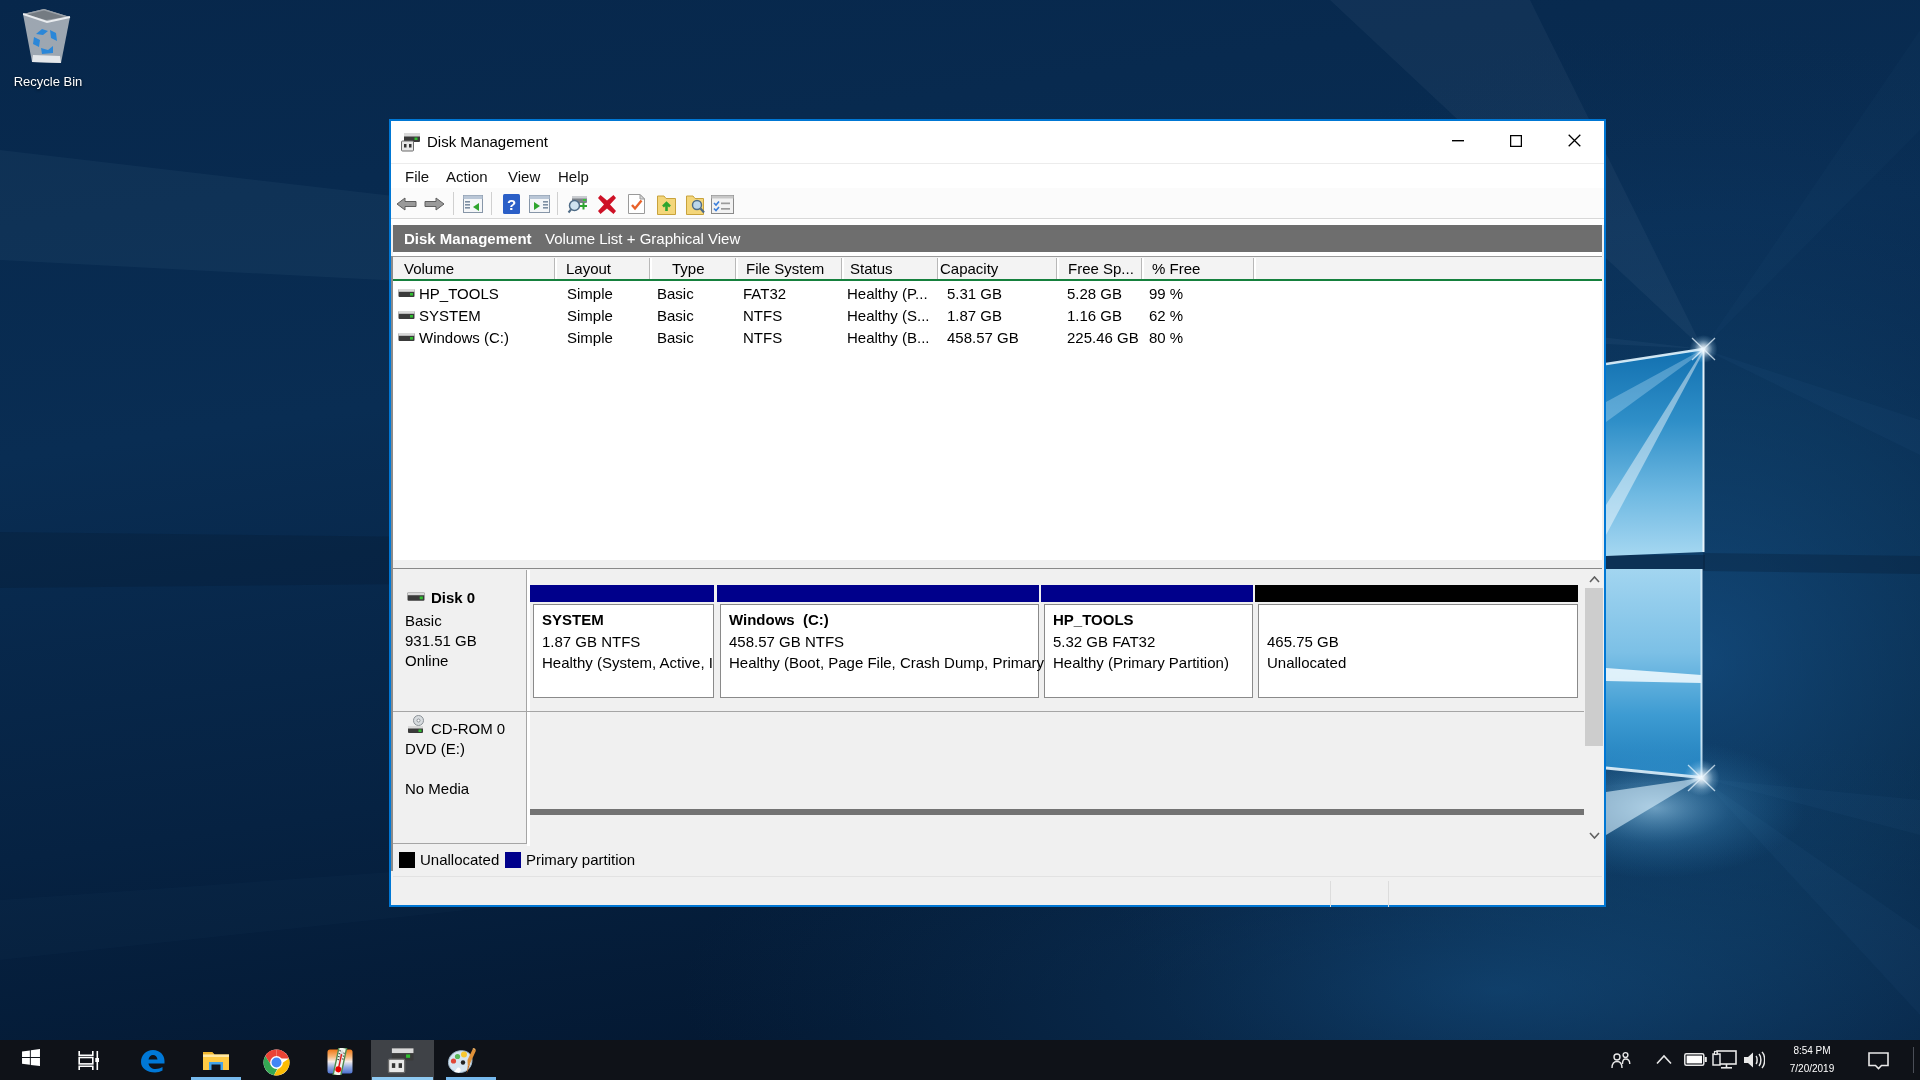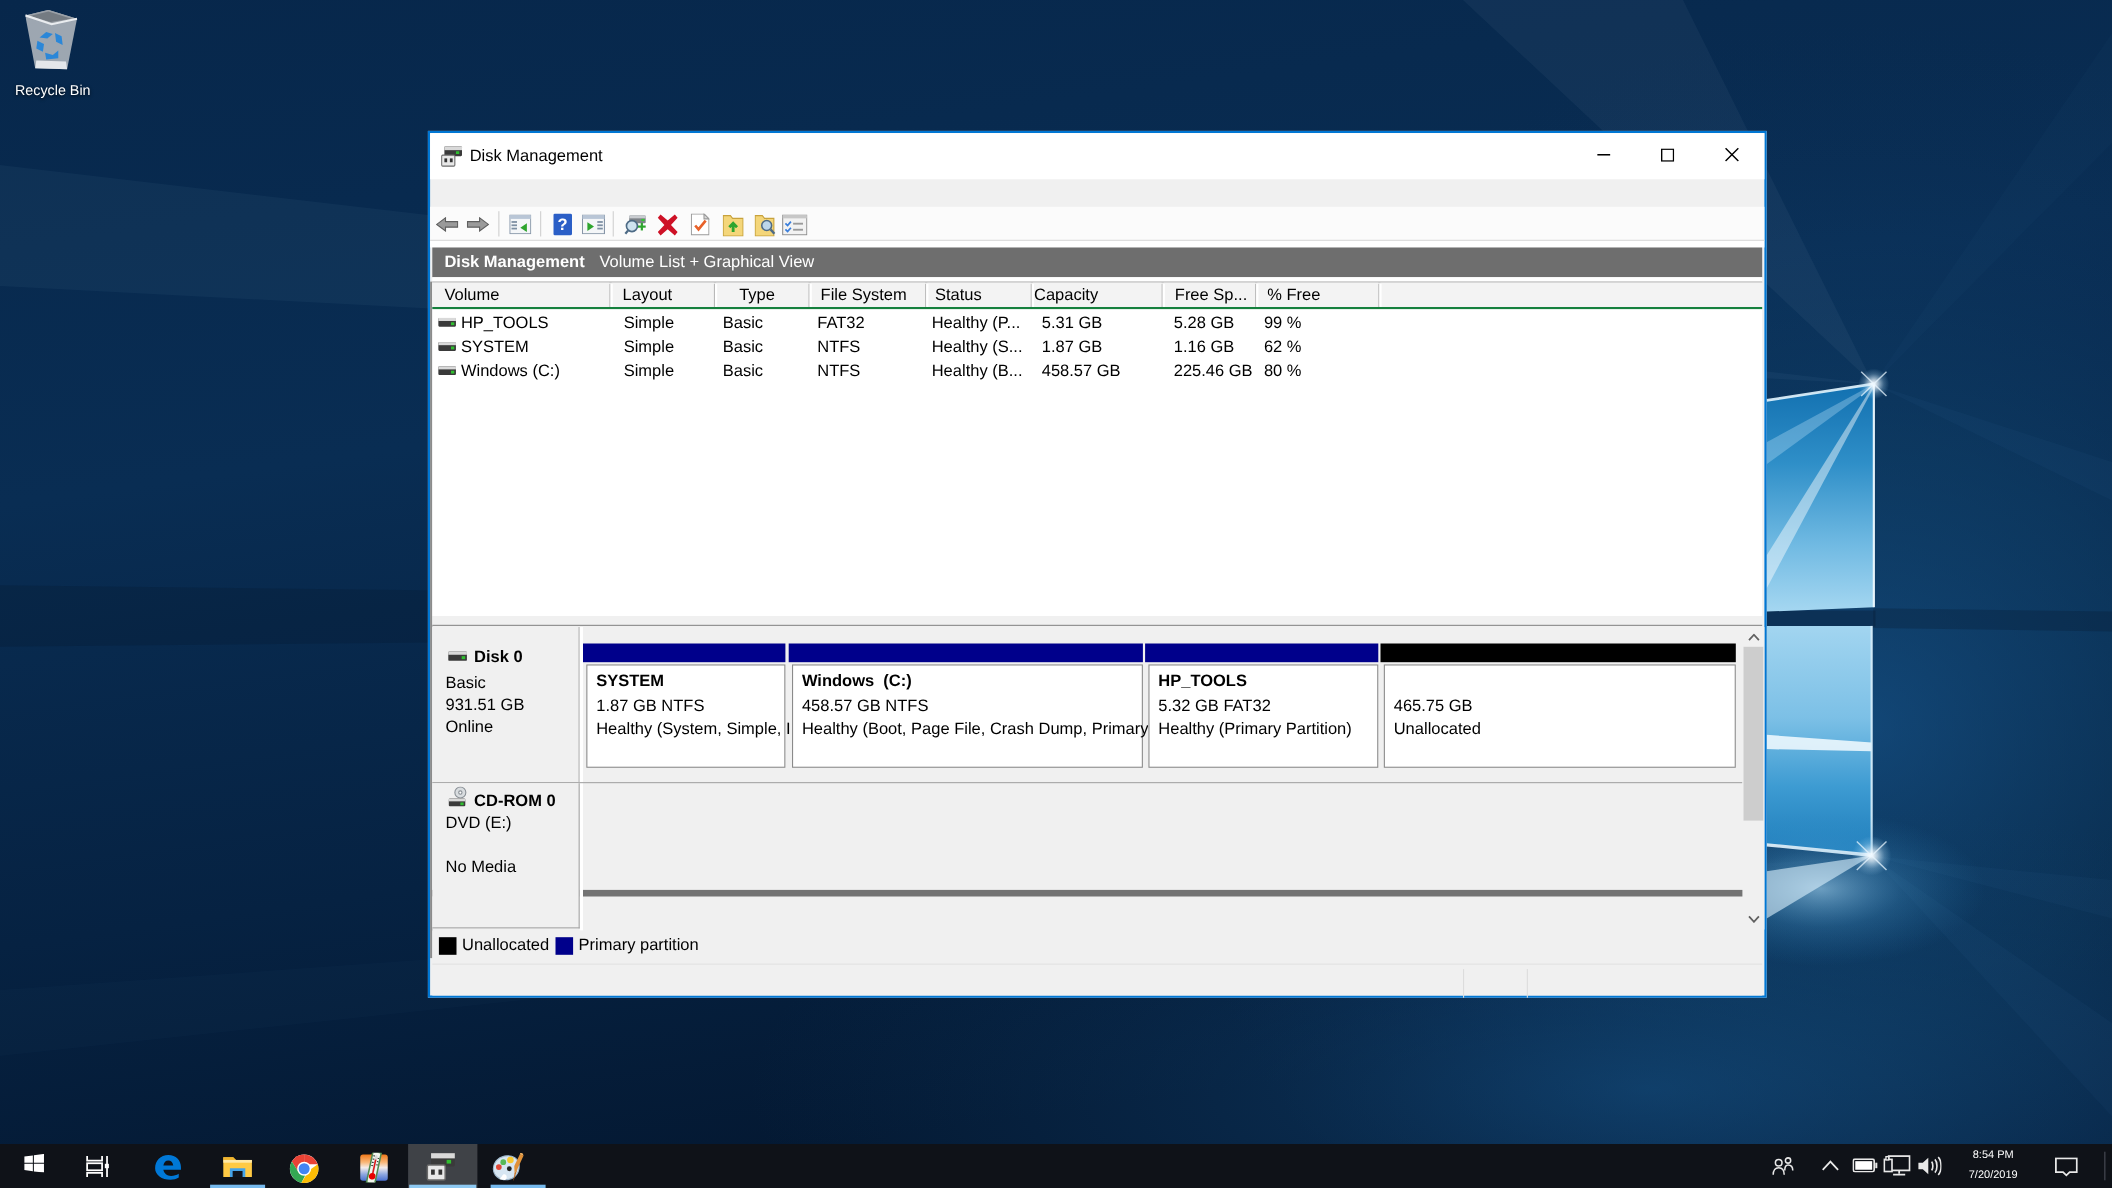--- a/index.html
+++ b/index.html
@@ -171,20 +171,26 @@
       <svg class="abs" style="left:1061px;top:19px" width="12" height="2" viewBox="0 0 12 2">
           <rect width="12" height="1.4" fill="#000"></rect>
         </svg>
       <svg class="abs" style="left:1119px;top:14px" width="12" height="12" viewBox="0 0 12 12">
           <rect x="0.6" y="0.6" width="10.8" height="10.8" fill="none" stroke="#000" stroke-width="1.3"></rect>
         </svg>
       <svg class="abs" style="left:1177px;top:13px" width="13" height="13" viewBox="0 0 13 13">
           <path d="M0.7 0.7 L12.3 12.3 M12.3 0.7 L0.7 12.3" stroke="#000" stroke-width="1.3"></path>
         </svg>
     </div>
+    <div id="menubar">
+      <span class="mitem" style="left:14px">File</span>
+      <span class="mitem" style="left:55px">Action</span>
+      <span class="mitem" style="left:117px">View</span>
+      <span class="mitem" style="left:167px">Help</span>
+    </div>
     <div id="toolbar">
 
       <svg class="abs" style="left:5px;top:9px" width="21" height="14" viewBox="0 0 21 14">
         <path d="M9 1 L9 4.5 L20 4.5 L20 9.5 L9 9.5 L9 13 L1 7 Z" fill="#9a9a9a" stroke="#5f5f5f"></path>
       </svg>
       <svg class="abs" style="left:33px;top:9px" width="21" height="14" viewBox="0 0 21 14">
         <path d="M12 1 L12 4.5 L1 4.5 L1 9.5 L12 9.5 L12 13 L20 7 Z" fill="#9a9a9a" stroke="#5f5f5f"></path>
       </svg>
       <div class="tsep" style="left:62px"></div>
       <svg class="abs" style="left:72px;top:7px" width="20" height="18" viewBox="0 0 20 18">
@@ -339,21 +345,21 @@
         <div class="abs" style="left:12px;top:42px">Basic</div>
         <div class="abs" style="left:12px;top:62px">931.51 GB</div>
         <div class="abs" style="left:12px;top:82px">Online</div>
       </div>
 
       <div style="position:absolute;left:134px;top:0;width:3px;height:276px;background:#fff"></div>
       <div class="pbar" style="left:137px;top:15px;width:184px;background:#00008b"></div>
       <div class="pbox" style="left:140px;top:34px;width:181px;height:94px">
         <div class="pname">SYSTEM</div>
         <div class="pl2">1.87 GB NTFS</div>
-        <div class="pl3">Healthy (System, Simple, I</div>
+        <div class="pl3">Healthy (System, Active, I</div>
       </div>
       <div class="pbar" style="left:324px;top:15px;width:322px;background:#00008b"></div>
       <div class="pbox" style="left:327px;top:34px;width:319px;height:94px">
         <div class="pname">Windows&nbsp; (C:)</div>
         <div class="pl2">458.57 GB NTFS</div>
         <div class="pl3">Healthy (Boot, Page File, Crash Dump, Primary</div>
       </div>
       <div class="pbar" style="left:648px;top:15px;width:212px;background:#00008b"></div>
       <div class="pbox" style="left:651px;top:34px;width:209px;height:94px">
         <div class="pname">HP_TOOLS</div>
@@ -368,21 +374,21 @@
       <div style="position:absolute;left:0px;top:141px;width:1191px;height:1px;background:#a5a5a5"></div>
 
       <div class="leftcell" style="top:142px;height:132px;border-bottom:1px solid #a5a5a5">
         <svg class="abs" style="left:14px;top:3px" width="19" height="20" viewBox="0 0 19 20">
           <circle cx="11.5" cy="5.5" r="5" fill="#d8dcdf" stroke="#8a9096"></circle>
           <circle cx="11.5" cy="5.5" r="1.5" fill="#fff" stroke="#8a9096"></circle>
           <rect x="1" y="11" width="15" height="7" rx="1" fill="#3a3a3a"></rect>
           <rect x="1" y="11" width="15" height="2.5" fill="#d9d9d9"></rect>
           <rect x="11.5" y="14.5" width="3" height="2.5" fill="#2fbe2f"></rect>
         </svg>
-        <div class="abs" style="left:38px;top:8px;font-weight:bold">CD-ROM 0</div>
+        <div class="abs" style="left:38px;top:8px;font-weight:normal">CD-ROM 0</div>
         <div class="abs" style="left:12px;top:28px">DVD (E:)</div>
         <div class="abs" style="left:12px;top:68px">No Media</div>
       </div>
 
       <div id="vscroll">
         <svg class="abs" style="left:5px;top:6px" width="11" height="7" viewBox="0 0 11 7">
             <path d="M1 6 L5.5 1 L10 6" fill="none" stroke="#606060" stroke-width="1.6"></path>
           </svg>
         <div id="vthumb"></div>
         <svg class="abs" style="left:5px;top:262px" width="11" height="7" viewBox="0 0 11 7">

